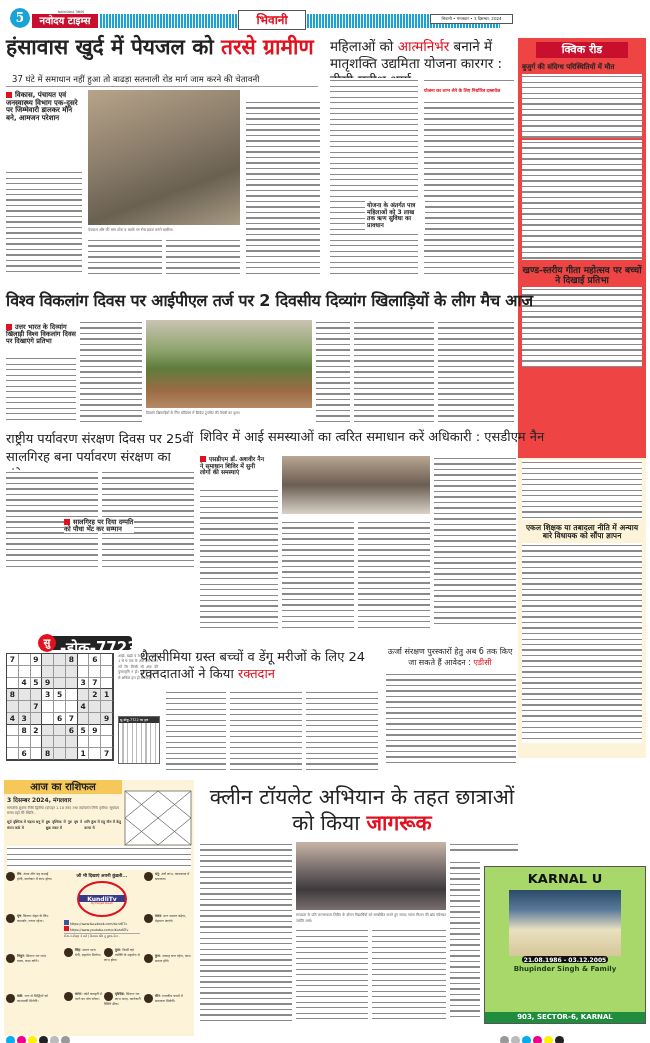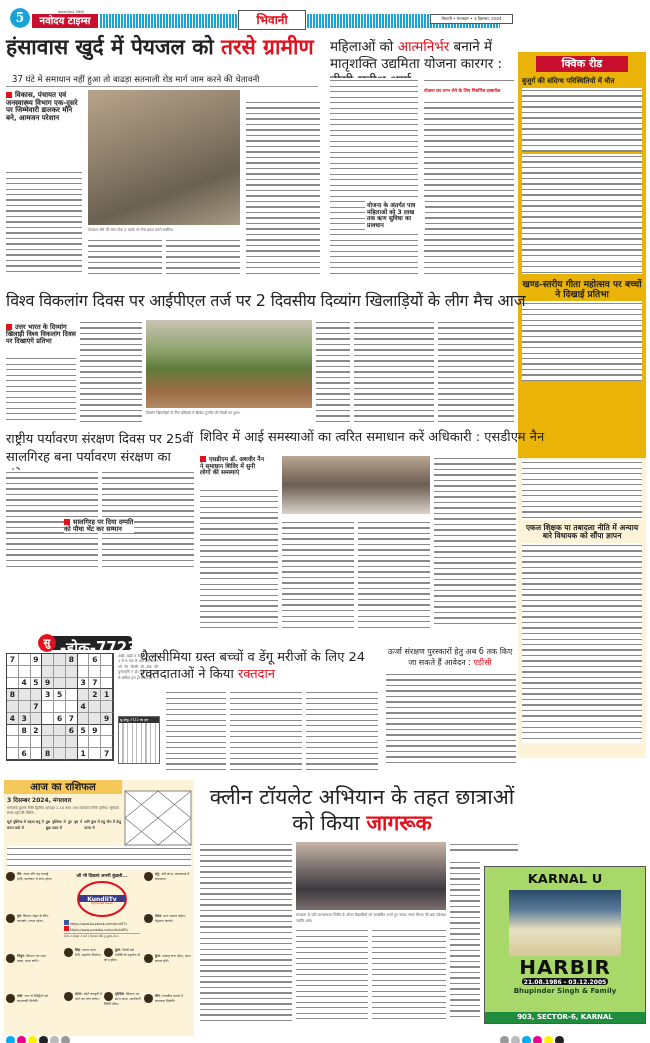--- a/index.html
+++ b/index.html
@@ -42,35 +42,35 @@
 
 <div class="abs hl" style="left:330px;top:38px;width:190px;font-size:13.5px;font-weight:normal;line-height:17px">
   <span>महिलाओं को </span><span class="red">आत्मनिर्भर</span><span> बनाने में मातृशक्ति उद्यमिता योजना कारगर : डीसी मुनीश शर्मा</span>
 </div>
 <div class="abs txt lines" style="left:330px;top:78px;width:88px;height:200px"></div>
 <div class="abs txt lines" style="left:424px;top:78px;width:90px;height:8px"></div>
 <div class="abs txt red" style="left:424px;top:88px;width:90px;font-size:4.5px;font-weight:bold">योजना का लाभ लेने के लिए निर्धारित दस्तावेज</div>
 <div class="abs txt lines" style="left:424px;top:100px;width:90px;height:178px"></div>
 <div class="abs hl" style="left:365px;top:200px;width:60px;font-size:6px;background:#fff;padding:2px">योजना के अंतर्गत पात्र महिलाओं को 3 लाख तक ऋण सुविधा का प्रावधान</div>
 
-<div class="abs" style="left:518px;top:52px;width:128px;height:420px;background:#eab308">
+<div class="abs" style="left:518px;top:38px;width:128px;height:420px;background:#ef4444">
   <div style="margin:4px auto 0;width:92px;height:16px;background:#c8102e;color:#fff;font-weight:bold;font-size:11px;text-align:center;line-height:16px">क्विक रीड</div>
   <div class="hl" style="margin:6px 4px 0;font-size:7px">बुजुर्ग की संदिग्ध परिस्थितियों में मौत</div>
   <div class="txt lines" style="margin:2px 4px 0;height:64px;background-color:#fdf3d9"></div>
   <div class="txt lines" style="margin:2px 4px 0;height:120px"></div>
   <div class="hl" style="margin:6px 4px 0;font-size:9px;text-align:center">खण्ड-स्तरीय गीता महोत्सव पर बच्चों ने दिखाई प्रतिभा</div>
   <div class="txt lines" style="margin:2px 4px 0;height:80px"></div>
 </div>
 <div class="abs" style="left:518px;top:458px;width:128px;height:300px;background:#fdf3d9">
   <div class="txt lines" style="margin:2px 4px 0;height:60px"></div>
   <div class="hl" style="margin:4px 4px 0;font-size:7.5px;text-align:center">एकल शिक्षक या तबादला नीति में अन्याय बारे विधायक को सौंपा ज्ञापन</div>
   <div class="txt lines" style="margin:2px 4px 0;height:200px"></div>
 </div>
 
-<div class="abs hl" style="left:6px;top:292px;width:510px;font-size:16px;font-weight:normal;white-space:nowrap;letter-spacing:-0.2px">विश्व विकलांग दिवस पर आईपीएल तर्ज पर 2 दिवसीय दिव्यांग खिलाड़ियों के लीग मैच आज</div>
+<div class="abs hl" style="left:6px;top:292px;width:510px;font-size:16px;font-weight:bold;white-space:nowrap;letter-spacing:-0.2px">विश्व विकलांग दिवस पर आईपीएल तर्ज पर 2 दिवसीय दिव्यांग खिलाड़ियों के लीग मैच आज</div>
 <div class="abs hl bullet" style="left:6px;top:324px;width:72px;font-size:6.5px">उत्तर भारत के दिव्यांग खिलाड़ी विश्व विकलांग दिवस पर दिखाएंगे प्रतिभा</div>
 <div class="abs txt lines" style="left:6px;top:356px;width:70px;height:66px"></div>
 <div class="abs txt lines" style="left:80px;top:320px;width:62px;height:102px"></div>
 <div class="abs photo" style="left:146px;top:320px;width:166px;height:88px;background:linear-gradient(#c9c3b3 0,#8da36b 35%,#5f7c3c 55%,#9b6b45 80%,#b48a64)"></div>
 <div class="abs txt" style="left:146px;top:410px;width:166px;height:6px;font-size:3.6px">दिव्यांग खिलाड़ियों के लिए स्टेडियम में क्रिकेट टूर्नामेंट की तैयारी का दृश्य।</div>
 <div class="abs txt lines" style="left:316px;top:320px;width:34px;height:102px"></div>
 <div class="abs txt lines" style="left:354px;top:320px;width:80px;height:102px"></div>
 <div class="abs txt lines" style="left:438px;top:320px;width:76px;height:102px"></div>
 
 <div class="abs hl" style="left:6px;top:430px;width:188px;font-size:13px;font-weight:normal;line-height:18px">राष्ट्रीय पर्यावरण संरक्षण दिवस पर 25वीं सालगिरह बना पर्यावरण संरक्षण का संदेश</div>
@@ -238,21 +238,20 @@
 <div class="abs photo" style="left:296px;top:842px;width:150px;height:68px;background:linear-gradient(#c7b5a6,#6d6464 45%,#3e3a3d 70%,#7a6f6f)"></div>
 <div class="abs txt" style="left:296px;top:912px;width:150px;height:12px;font-size:3.6px">स्वच्छता के प्रति जागरूकता शिविर के दौरान विद्यार्थियों को सम्बोधित करते हुए स्वच्छ भारत मिशन की ब्रांड एंबेसडर ज्योति शर्मा।</div>
 <div class="abs txt lines" style="left:296px;top:928px;width:72px;height:94px"></div>
 <div class="abs txt lines" style="left:372px;top:928px;width:74px;height:94px"></div>
 <div class="abs txt lines" style="left:450px;top:842px;width:68px;height:12px"></div>
 <div class="abs txt lines" style="left:450px;top:860px;width:30px;height:160px"></div>
 
 <div class="abs" style="left:484px;top:866px;width:162px;height:158px;background:#a8d86a;border:1px solid #555">
   <div style="text-align:center;font-weight:bold;font-size:13px;margin-top:4px;color:#111">KARNAL U</div>
   <div style="margin:4px auto 0;width:112px;height:66px;background:linear-gradient(#2a4a6a,#5a7a9a 30%,#e8e0c0 60%,#d6c79a)"></div>
-  <div style="text-align:center;font-weight:bold;font-size:20px;line-height:22px;color:#111;letter-spacing:1px">HARBIR</div>
   <div style="margin:0 auto;width:86px;background:#111;color:#fff;border-radius:6px;text-align:center;font-size:6px;font-weight:bold">21.08.1986 - 03.12.2005</div>
   <div style="text-align:center;font-size:7px;font-weight:bold;color:#1a3d1a;margin-top:2px">Bhupinder Singh &amp; Family</div>
   <div style="position:absolute;bottom:0;left:0;right:0;background:#1f8d3d;color:#fff;text-align:center;font-size:7px;font-weight:bold;height:11px;line-height:11px">903, SECTOR-6, KARNAL</div>
 </div>
 
 <div class="abs dots" style="left:6px;top:1030px">
   <span style="background:#00aeef"></span><span style="background:#ec008c"></span><span style="background:#fff200"></span><span style="background:#222"></span><span style="background:#bbb"></span><span style="background:#999"></span>
 </div>
 <div class="abs dots" style="left:500px;top:1030px">
   <span style="background:#999"></span><span style="background:#bbb"></span><span style="background:#00aeef"></span><span style="background:#ec008c"></span><span style="background:#fff200"></span><span style="background:#222"></span>

